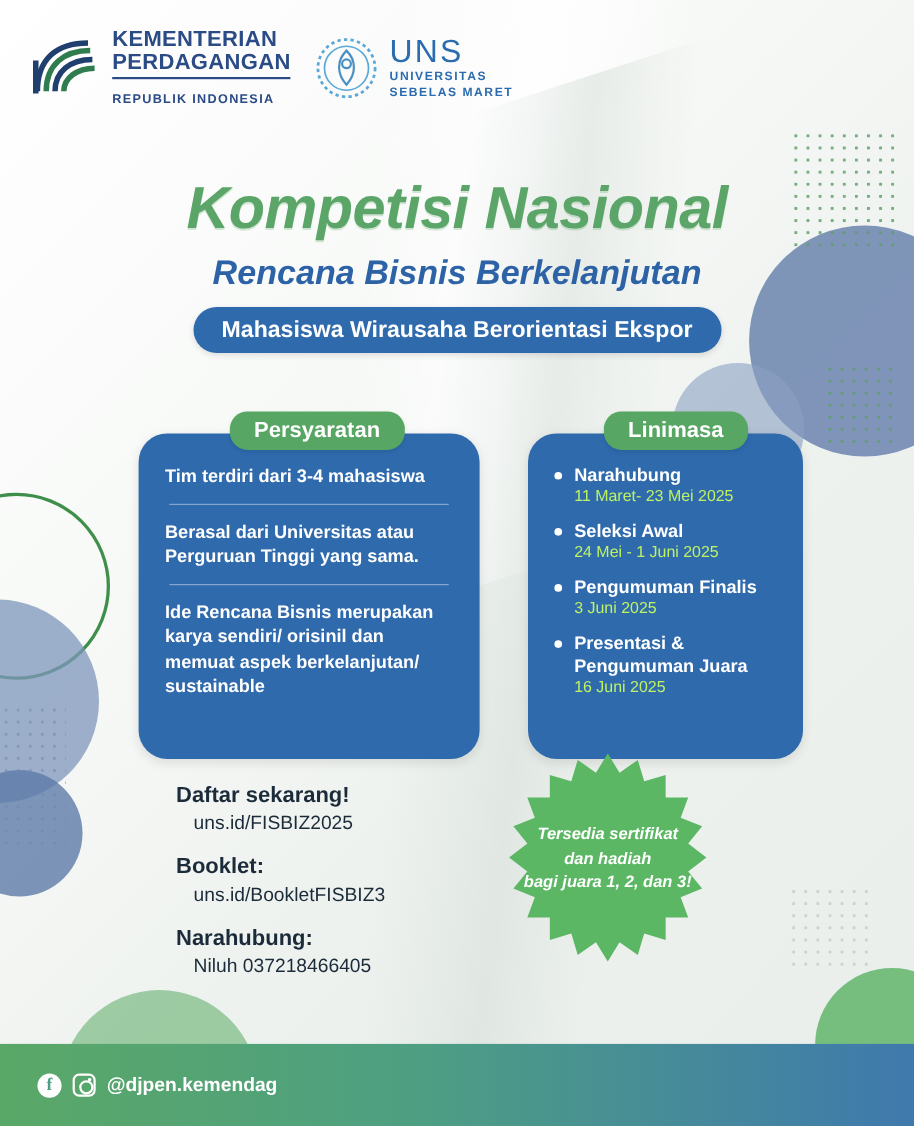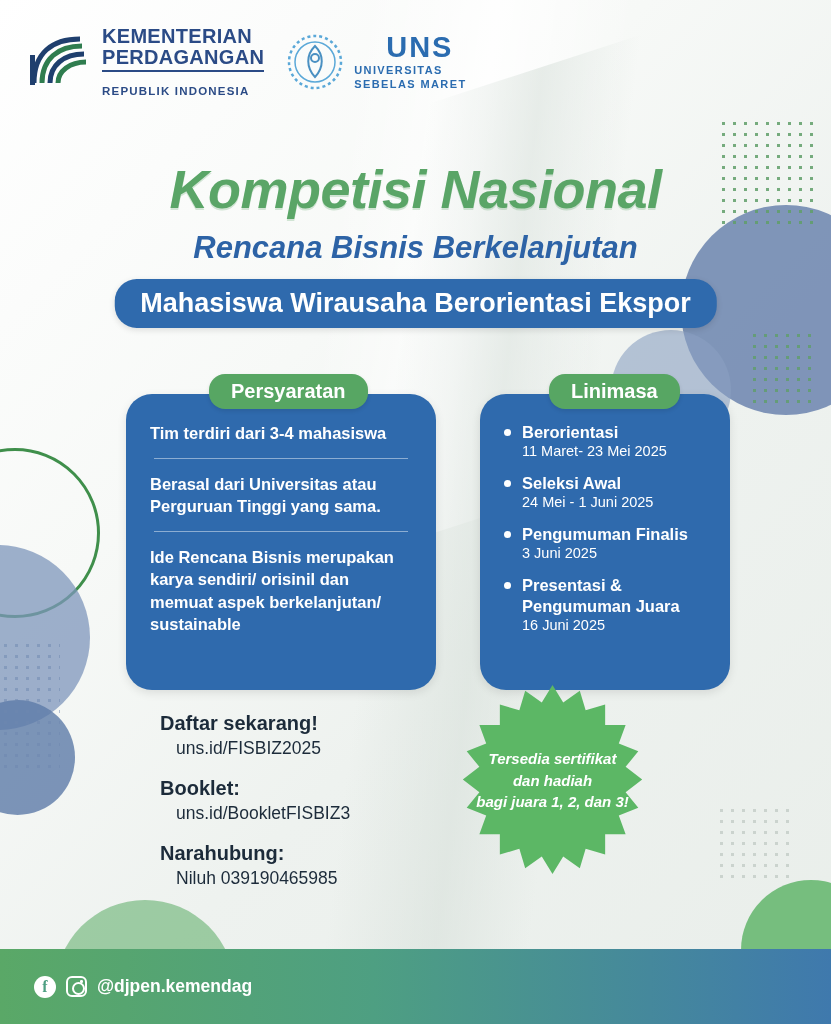--- a/index.html
+++ b/index.html
@@ -70,42 +70,42 @@
   .kemendag-mark { width: 62px; height: 58px; }
   .kemendag-text { line-height: 1.04; }
   .kemendag-text .l1, .kemendag-text .l2 {
     font-size: 20px; font-weight: 700; color: #2b4b86; letter-spacing: .3px;
   }
   .kemendag-text .l3 {
     font-size: 11.5px; font-weight: 700; color: #2b4b86; letter-spacing: 1.2px;
     border-top: 2px solid #2b4b86; margin-top: 2px; padding-top: 14px;
   }
   .uns { display: flex; align-items: center; gap: 10px; }
-  .uns-text .u1 { font-size: 29px; font-weight: 700; color: #2b6cb0; letter-spacing: 2px; line-height: 1; margin-left: 32px; }
+  .uns-text .u1 { font-size: 29px; font-weight: 400; color: #2b6cb0; letter-spacing: 2px; line-height: 1; }
   .uns-text .u2 { font-size: 11px; font-weight: 700; color: #2b6cb0; letter-spacing: 1.4px; line-height: 1.15; margin-top: 2px;}
 
   
   .title-main {
     position: absolute; top: 158px; left: 0; width: 100%;
     text-align: center;
     font-size: 54px; font-weight: 800; font-style: italic;
     color: #5aa567; letter-spacing: -.5px;
     text-shadow: 0 2px 0 rgba(90,165,103,.25);
   }
   .title-sub {
     position: absolute; top: 230px; left: 0; width: 100%;
     text-align: center;
     font-size: 31px; font-weight: 700; font-style: italic;
     color: #2d63a6;
   }
   .pill-banner {
     position: absolute; top: 279px; left: 50%; transform: translateX(-50%);
     background: #2f6aad; color: #fff;
     padding: 9px 26px; border-radius: 22px;
-    font-size: 27px; font-weight: 700;
+    font-size: 21px; font-weight: 700;
     white-space: nowrap;
     box-shadow: 0 2px 6px rgba(0,0,0,.12);
   }
 
   
   .head-pill {
     position: absolute; background: #57a663; color: #fff;
     font-size: 20px; font-weight: 700; padding: 6px 22px;
     border-radius: 16px; z-index: 3;
     box-shadow: 0 2px 4px rgba(0,0,0,.10);
@@ -124,21 +124,21 @@
   .req-item { font-size: 16.5px; line-height: 1.34; font-weight: 600; }
   .req-div { height: 1px; background: rgba(255,255,255,.45); margin: 14px 4px; }
 
   .tl-list { list-style: none; }
   .tl-item { position: relative; padding-left: 20px; margin-bottom: 14px; }
   .tl-item::before {
     content: ""; position: absolute; left: 2px; top: 7px;
     width: 7px; height: 7px; border-radius: 50%; background: #fff;
   }
   .tl-title { font-size: 16.5px; font-weight: 700; line-height: 1.22; }
-  .tl-date { font-size: 14.5px; font-weight: 400; color: #ffffff; margin-top: 1px; }
+  .tl-date { font-size: 14.5px; font-weight: 400; color: #bef264; margin-top: 1px; }
 
   
   .info { position: absolute; left: 160px; top: 712px; width: 300px; }
   .info .strong { font-size: 20px; font-weight: 700; color: #1c2b3a; }
   .info .val { font-size: 17.5px; font-weight: 400; color: #1c2b3a; margin-top: 3px; margin-left: 16px; }
   .info .blk { margin-bottom: 18px; }
 
   
   .burst {
     position: absolute; left: 455px; top: 683px; width: 195px; height: 195px;
@@ -242,21 +242,21 @@
     <div class="req-div"></div>
     <div class="req-item">Berasal dari Universitas atau Perguruan Tinggi yang sama.</div>
     <div class="req-div"></div>
     <div class="req-item">Ide Rencana Bisnis merupakan karya sendiri/ orisinil dan memuat aspek berkelanjutan/ sustainable</div>
   </div>
 
   <div class="head-pill right">Linimasa</div>
   <div class="card right">
     <ul class="tl-list">
       <li class="tl-item">
-        <div class="tl-title">Berorientasi</div>
+        <div class="tl-title">Narahubung</div>
         <div class="tl-date">11 Maret- 23 Mei 2025</div>
       </li>
       <li class="tl-item">
         <div class="tl-title">Seleksi Awal</div>
         <div class="tl-date">24 Mei - 1 Juni 2025</div>
       </li>
       <li class="tl-item">
         <div class="tl-title">Pengumuman Finalis</div>
         <div class="tl-date">3 Juni 2025</div>
       </li>
@@ -271,21 +271,21 @@
     <div class="blk">
       <div class="strong">Daftar sekarang!</div>
       <div class="val">uns.id/FISBIZ2025</div>
     </div>
     <div class="blk">
       <div class="strong">Booklet:</div>
       <div class="val">uns.id/BookletFISBIZ3</div>
     </div>
     <div class="blk">
       <div class="strong">Narahubung:</div>
-      <div class="val">Niluh 039190465985</div>
+      <div class="val">Niluh 037218466405</div>
     </div>
   </div>
 
   <div class="burst">
     <svg viewBox="0 0 200 200">
       <polygon fill="#5cb765" points="100,2 111,20 128,8 134,28 154,22 154,43 175,43 168,62 188,70 175,86 192,99 175,112 188,128 168,136 175,155 154,155 154,176 134,170 128,190 111,178 100,196 89,178 72,190 66,170 46,176 46,155 25,155 32,136 12,128 25,112 8,99 25,86 12,70 32,62 25,43 46,43 46,22 66,28 72,8 89,20"></polygon>
     </svg>
     <div class="txt">
       <div>Tersedia sertifikat</div>
       <div>dan hadiah</div>

